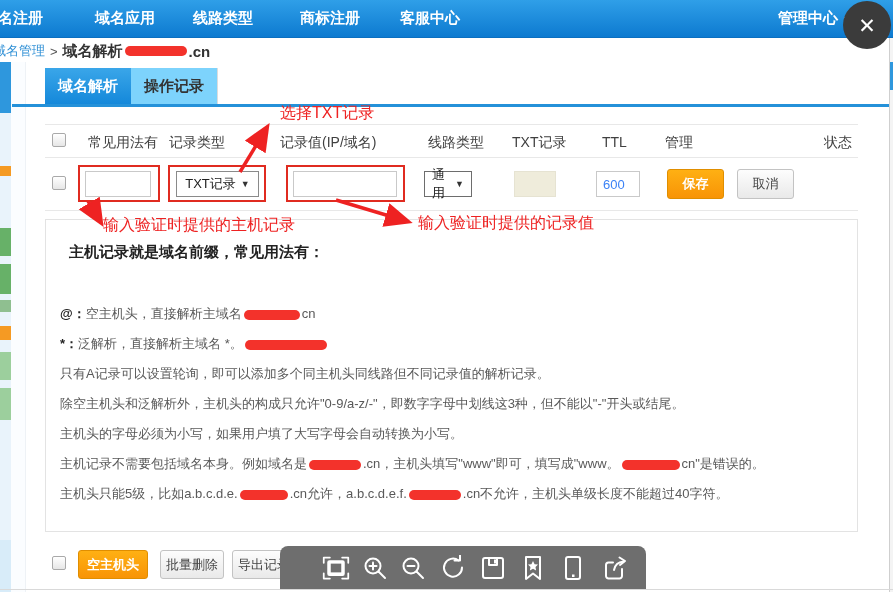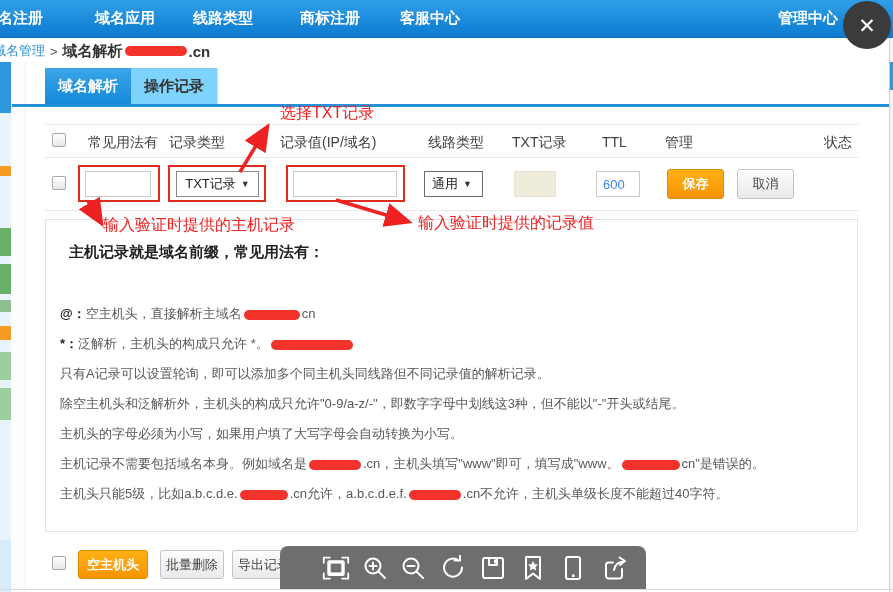--- a/index.html
+++ b/index.html
@@ -154,21 +154,21 @@
   <span class="abs checkbox" style="left:52px;top:176px"></span>
   <input class="abs txtinput" style="left: 85px; top: 171px; width: 66px; height: 26px;">
   <div class="abs redbox" style="left:78px;top:165px;width:82px;height:37px"></div>
   <div class="abs ddl" style="left:176px;top:171px;width:83px;height:26px">
     <span>TXT记录</span>
       <span class="car">▼</span>
   </div>
   <div class="abs redbox" style="left:168px;top:165px;width:98px;height:37px"></div>
   <input class="abs txtinput" style="left: 293px; top: 171px; width: 104px; height: 26px;">
   <div class="abs redbox" style="left:286px;top:165px;width:119px;height:37px"></div>
-  <div class="abs ddl" style="left:424px;top:171px;width:59px;height:26px;border-color:#6d6d6d;justify-content:flex-start;padding:12px 7px">
+  <div class="abs ddl" style="left:424px;top:171px;width:48px;height:26px;border-color:#6d6d6d;justify-content:flex-start;padding:12px 7px">
     <span>通用</span>
       <span class="car">▼</span>
   </div>
   <div class="abs mxbox" style="left:514px;top:171px;width:42px;height:26px"></div>
   <input class="abs txtinput" style="left: 596px; top: 171px; width: 44px; height: 26px;" value="600">
   <div class="abs btn-orange" style="left:667px;top:169px;width:57px;height:30px">保存</div>
   <div class="abs btn-gray" style="left:737px;top:169px;width:57px;height:30px">取消</div>
 
   <div class="ann" style="left:280px;top:103px">选择TXT记录</div>
   <div class="ann" style="left:103px;top:215px">输入验证时提供的主机记录</div>
@@ -183,21 +183,21 @@
     <line x1="88" y1="201" x2="100" y2="221" stroke="#ee2222" stroke-width="3.5" marker-end="url(#ah)"></line>
     <line x1="336" y1="200" x2="406" y2="221" stroke="#ee2222" stroke-width="3.5" marker-end="url(#ah)"></line>
   </svg>
 
   <div class="abs helpbox"></div>
   <p class="hl hl-title" style="top:243px">主机记录就是域名前缀，常见用法有：</p>
   <p class="hl" style="top:305px">
     <b>@：</b><span>空主机头，直接解析主域名</span><span class="redact" style="width:56px"></span><span>cn</span>
   </p>
   <p class="hl" style="top:335px">
-    <b>*：</b><span>泛解析，主机头的构成只允许 *。</span><span class="redact" style="width:82px"></span>
+    <b>*：</b><span>泛解析，直接解析主域名 *。</span><span class="redact" style="width:82px"></span>
   </p>
   <p class="hl" style="top:365px">只有A记录可以设置轮询，即可以添加多个同主机头同线路但不同记录值的解析记录。</p>
   <p class="hl" style="top:395px">除空主机头和泛解析外，主机头的构成只允许"0-9/a-z/-"，即数字字母中划线这3种，但不能以"-"开头或结尾。</p>
   <p class="hl" style="top:425px">主机头的字母必须为小写，如果用户填了大写字母会自动转换为小写。</p>
   <p class="hl" style="top:455px">
     <span>主机记录不需要包括域名本身。例如域名是</span><span class="redact" style="width:52px"></span><span>.cn，主机头填写"www"即可，填写成"www。</span><span class="redact" style="width:58px"></span><span>cn"是错误的。</span>
   </p>
   <p class="hl" style="top:485px">
     <span>主机头只能5级，比如a.b.c.d.e.</span><span class="redact" style="width:48px"></span><span>.cn允许，a.b.c.d.e.f.</span><span class="redact" style="width:52px"></span><span>.cn不允许，主机头单级长度不能超过40字符。</span>
   </p>

